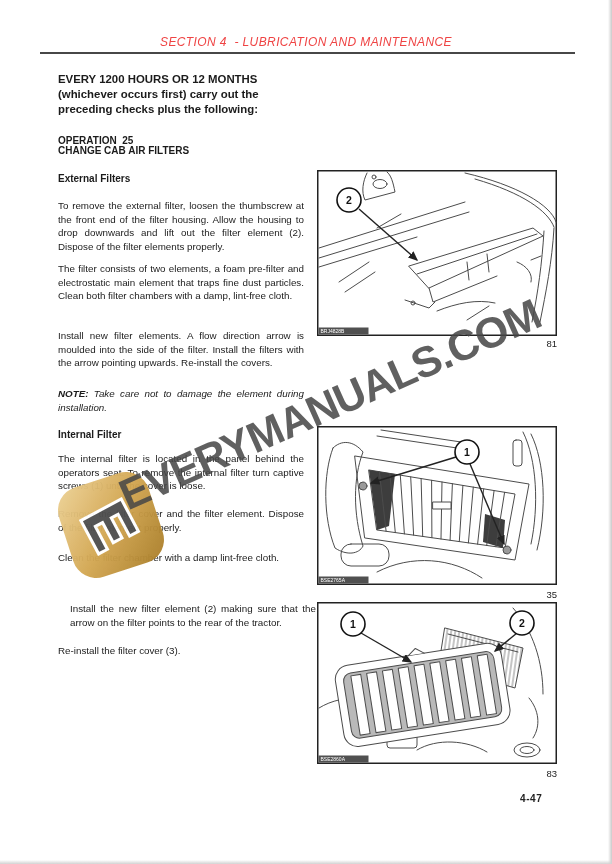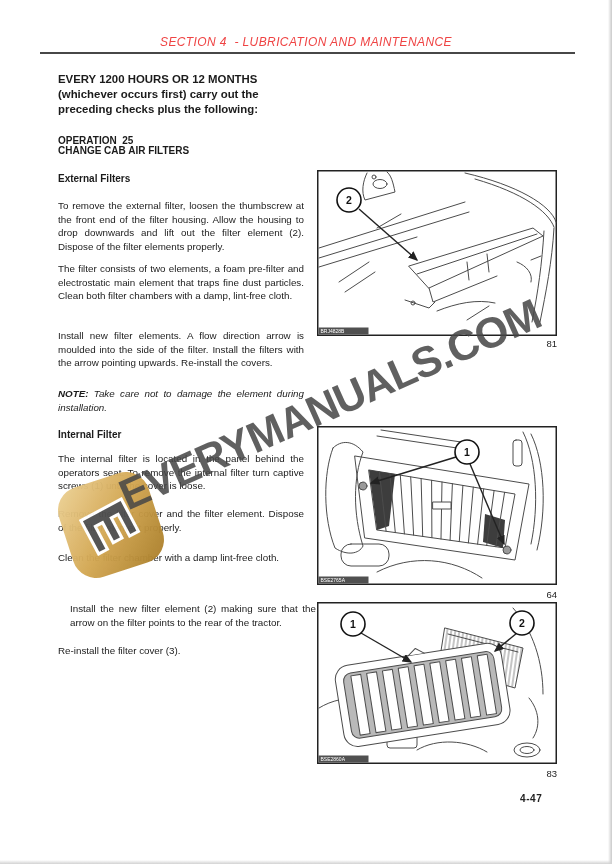--- a/index.html
+++ b/index.html
@@ -163,21 +163,21 @@
         <line class="leader" x1="153" y1="38" x2="187" y2="118" marker-end="url(#ah82)"></line>
         <circle class="callout-circle" cx="150" cy="26" r="12"></circle>
         <text class="callout-num" x="150" y="30">1</text>
       </g>
       <g>
         <rect class="photostrip" x="1.5" y="150.5" width="50" height="7"></rect>
         <text class="photolabel" x="3.5" y="156.3">BSE2765A</text>
       </g>
     </svg>
   </div>
-  <div class="fignum" style="top:589px;">64</div>
+  <div class="fignum" style="top:589px;">35</div>
 
   <div class="fig" style="top:602px;">
     <svg width="240" height="162" viewBox="0 0 240 162">
       <defs>
         <marker id="ah83" markerWidth="8" markerHeight="8" refX="6" refY="3" orient="auto">
           <path d="M0,0 L7,3 L0,6 Z" fill="#222"></path>
         </marker>
         <pattern id="hatch83" width="4" height="10" patternUnits="userSpaceOnUse" patternTransform="rotate(8)">
           <line x1="1" y1="0" x2="1" y2="10" stroke="#8a8a8a" stroke-width="1"></line>
         </pattern>

